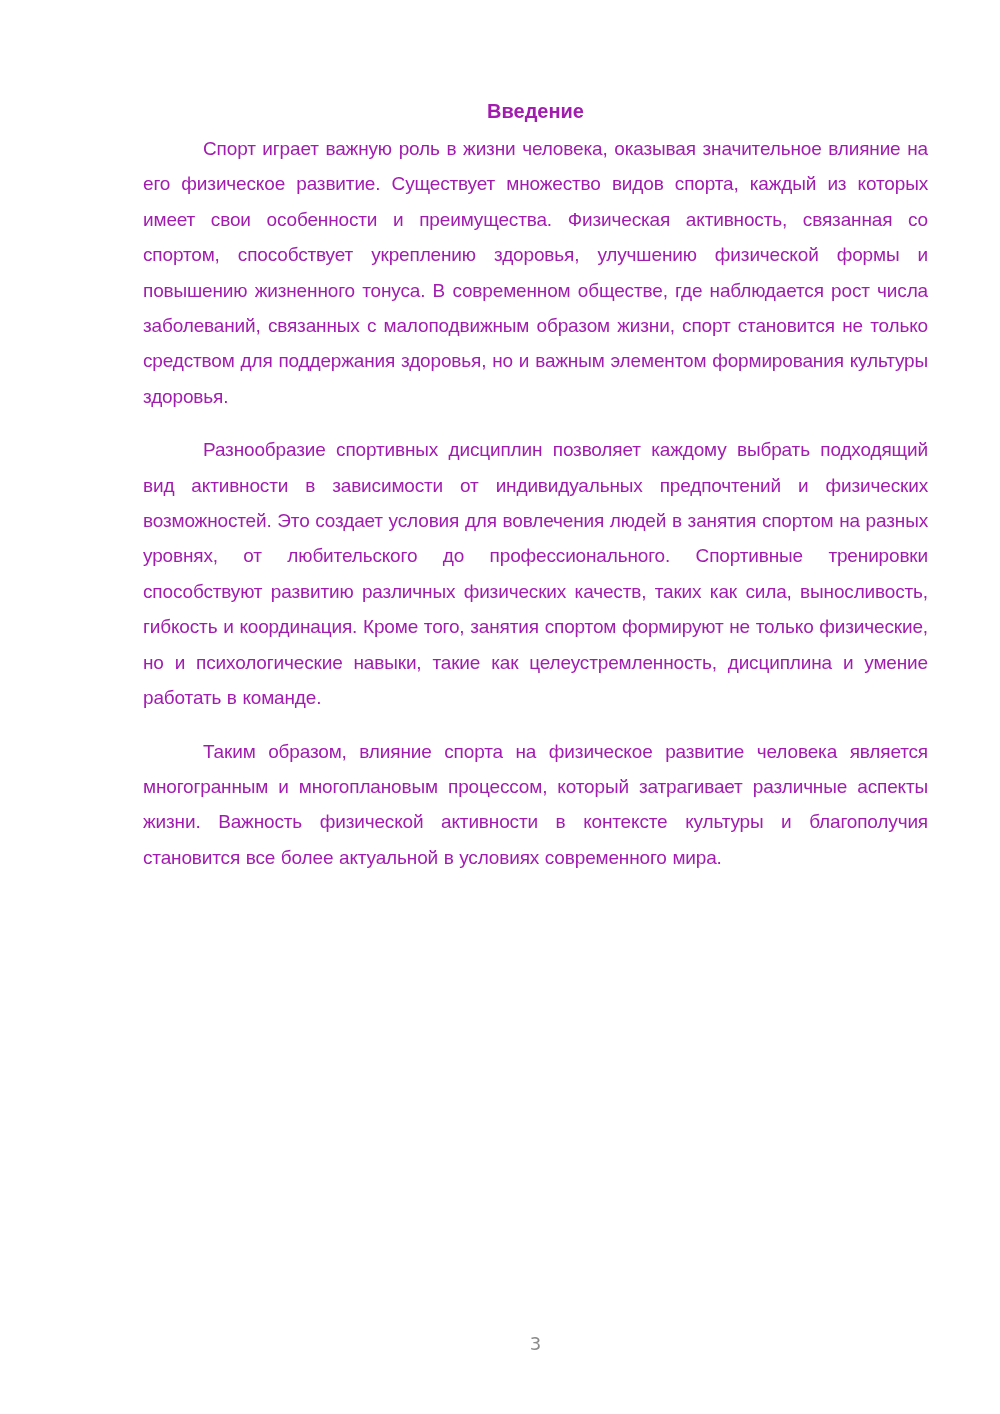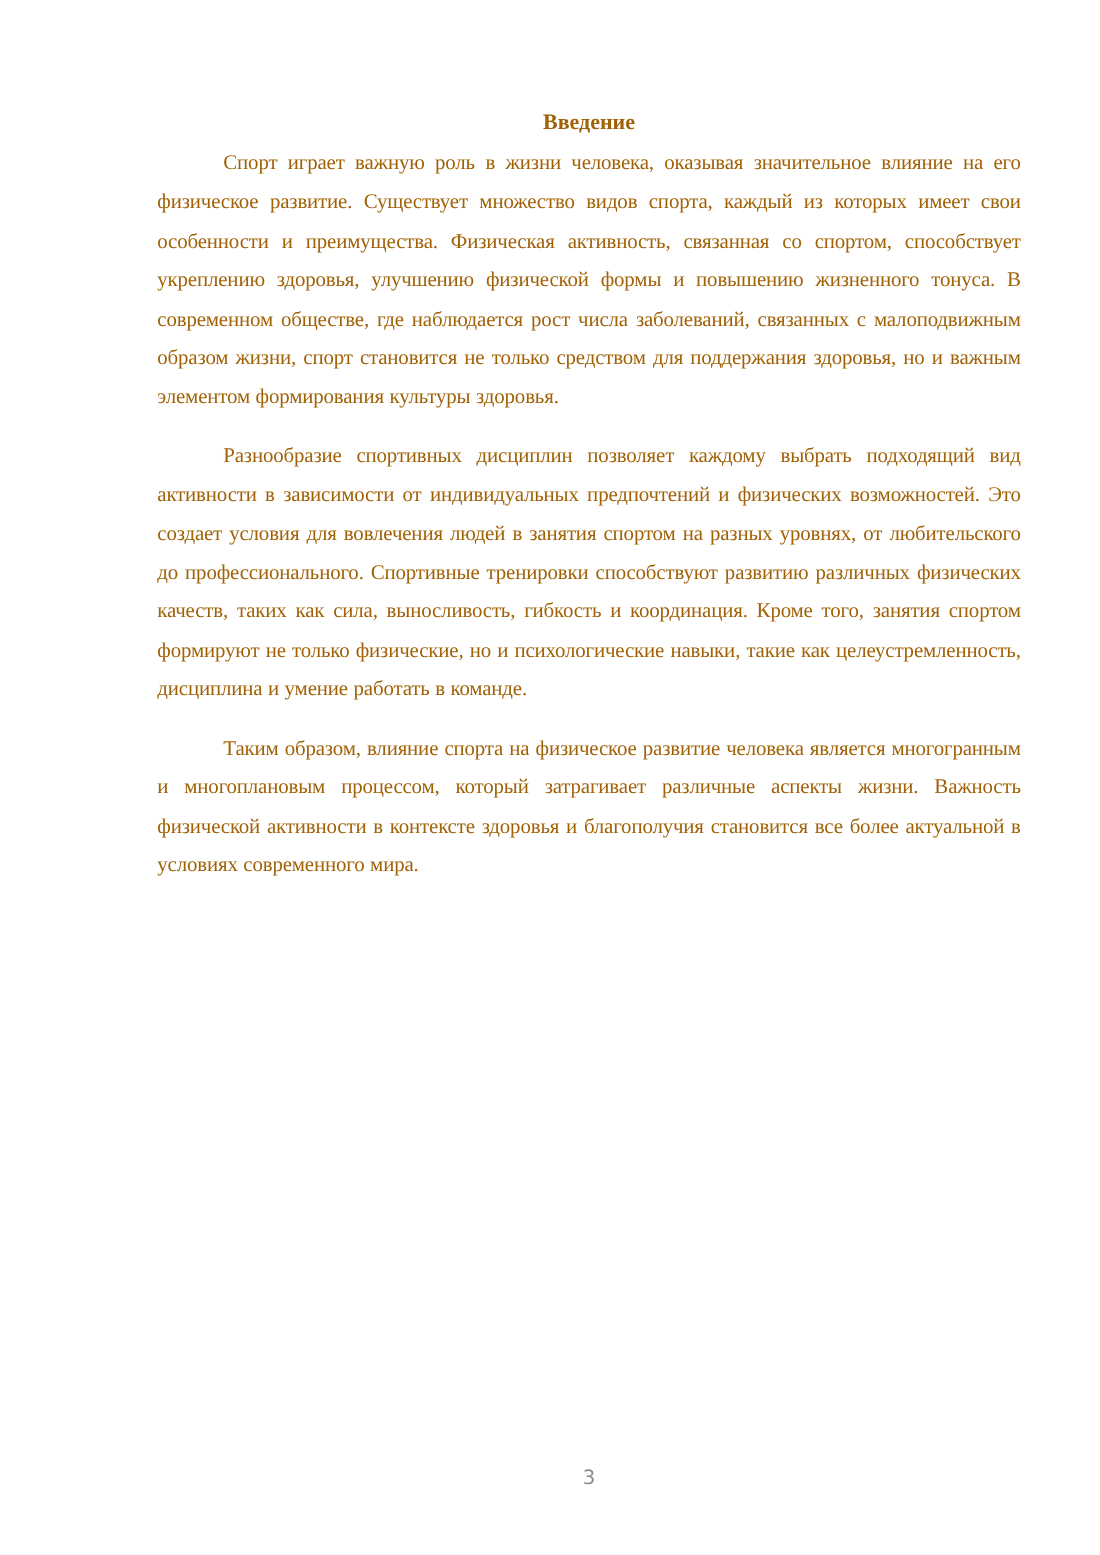--- a/index.html
+++ b/index.html
@@ -18,22 +18,22 @@
       left: 0; top: 0;
       width: 1000px;
       height: 1414px;
       background: #ffffff;
     }
     .content {
       position: absolute;
       left: 143px;
       top: 96px;
       width: 785px;
-      font-family: Liberation Serif, serif;
-      color: #a16207;
+      font-family: Liberation Sans, sans-serif;
+      color: #a21caf;
     }
     .title {
       text-align: center;
       font-weight: bold;
       font-size: 20px;
       line-height: 30px;
       margin: 0 0 5px 0;
       padding-left: 0;
     }
     .para {
@@ -63,17 +63,17 @@
 <body>
 
 <div class="page">
   <div class="content">
     <h1 class="title">Введение</h1>
 
     <p class="para">Спорт играет важную роль в жизни человека, оказывая значительное влияние на его физическое развитие. Существует множество видов спорта, каждый из которых имеет свои особенности и преимущества. Физическая активность, связанная со спортом, способствует укреплению здоровья, улучшению физической формы и повышению жизненного тонуса. В современном обществе, где наблюдается рост числа заболеваний, связанных с малоподвижным образом жизни, спорт становится не только средством для поддержания здоровья, но и важным элементом формирования культуры здоровья.</p>
 
     <p class="para">Разнообразие спортивных дисциплин позволяет каждому выбрать подходящий вид активности в зависимости от индивидуальных предпочтений и физических возможностей. Это создает условия для вовлечения людей в занятия спортом на разных уровнях, от любительского до профессионального. Спортивные тренировки способствуют развитию различных физических качеств, таких как сила, выносливость, гибкость и координация. Кроме того, занятия спортом формируют не только физические, но и психологические навыки, такие как целеустремленность, дисциплина и умение работать в команде.</p>
 
-    <p class="para">Таким образом, влияние спорта на физическое развитие человека является многогранным и многоплановым процессом, который затрагивает различные аспекты жизни. Важность физической активности в контексте здоровья и благополучия становится все более актуальной в условиях современного мира.</p>
+    <p class="para">Таким образом, влияние спорта на физическое развитие человека является многогранным и многоплановым процессом, который затрагивает различные аспекты жизни. Важность физической активности в контексте культуры и благополучия становится все более актуальной в условиях современного мира.</p>
   </div>
 
   <div class="page-number">3</div>
 </div>
 
 </body></html>

